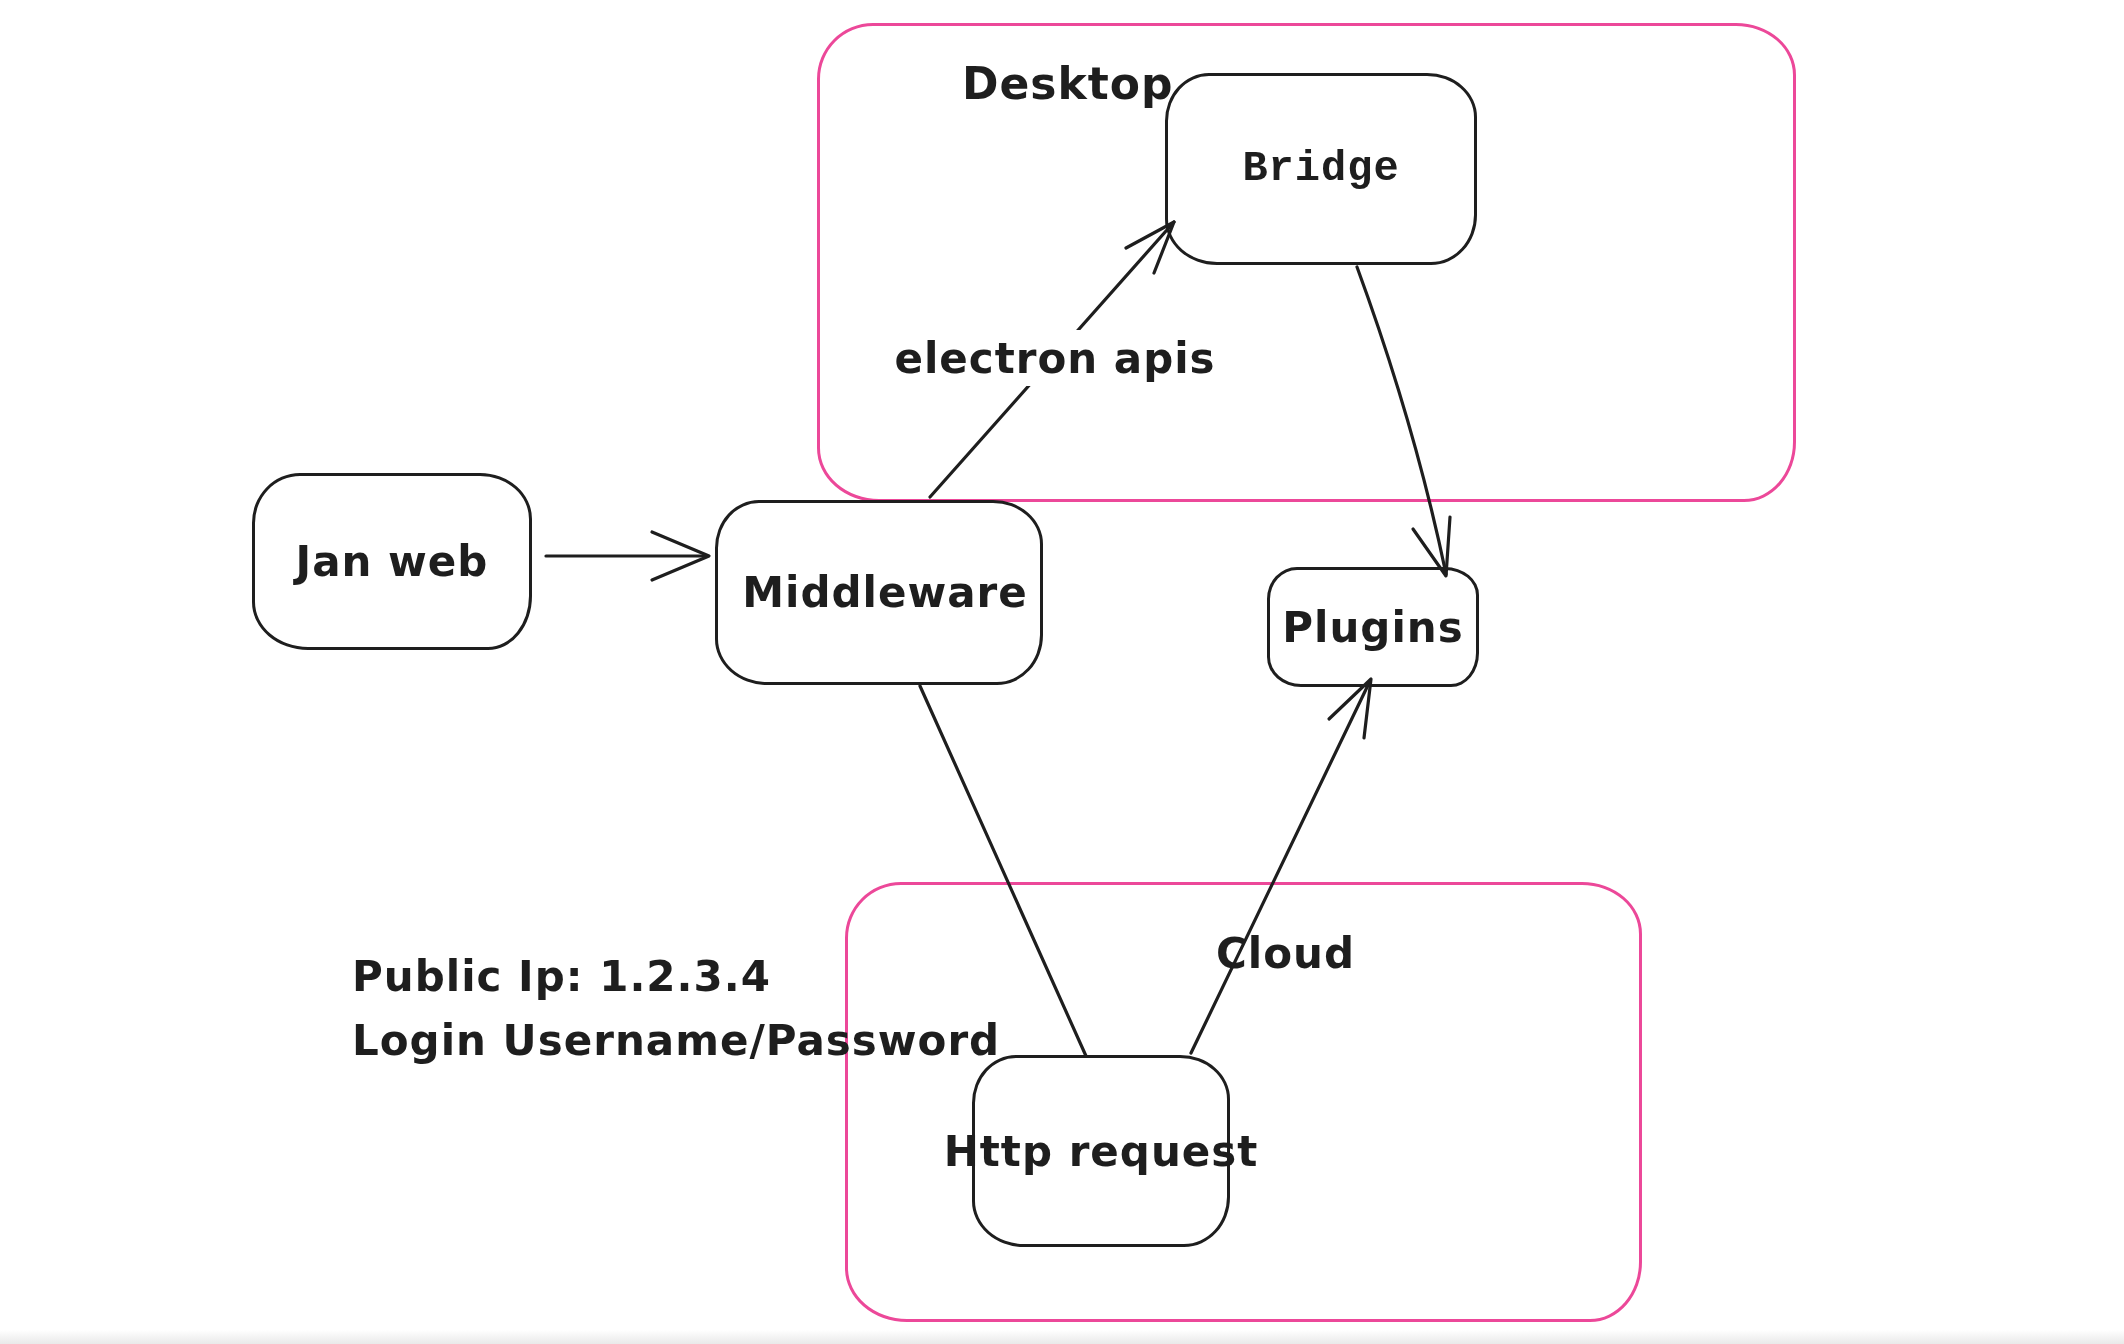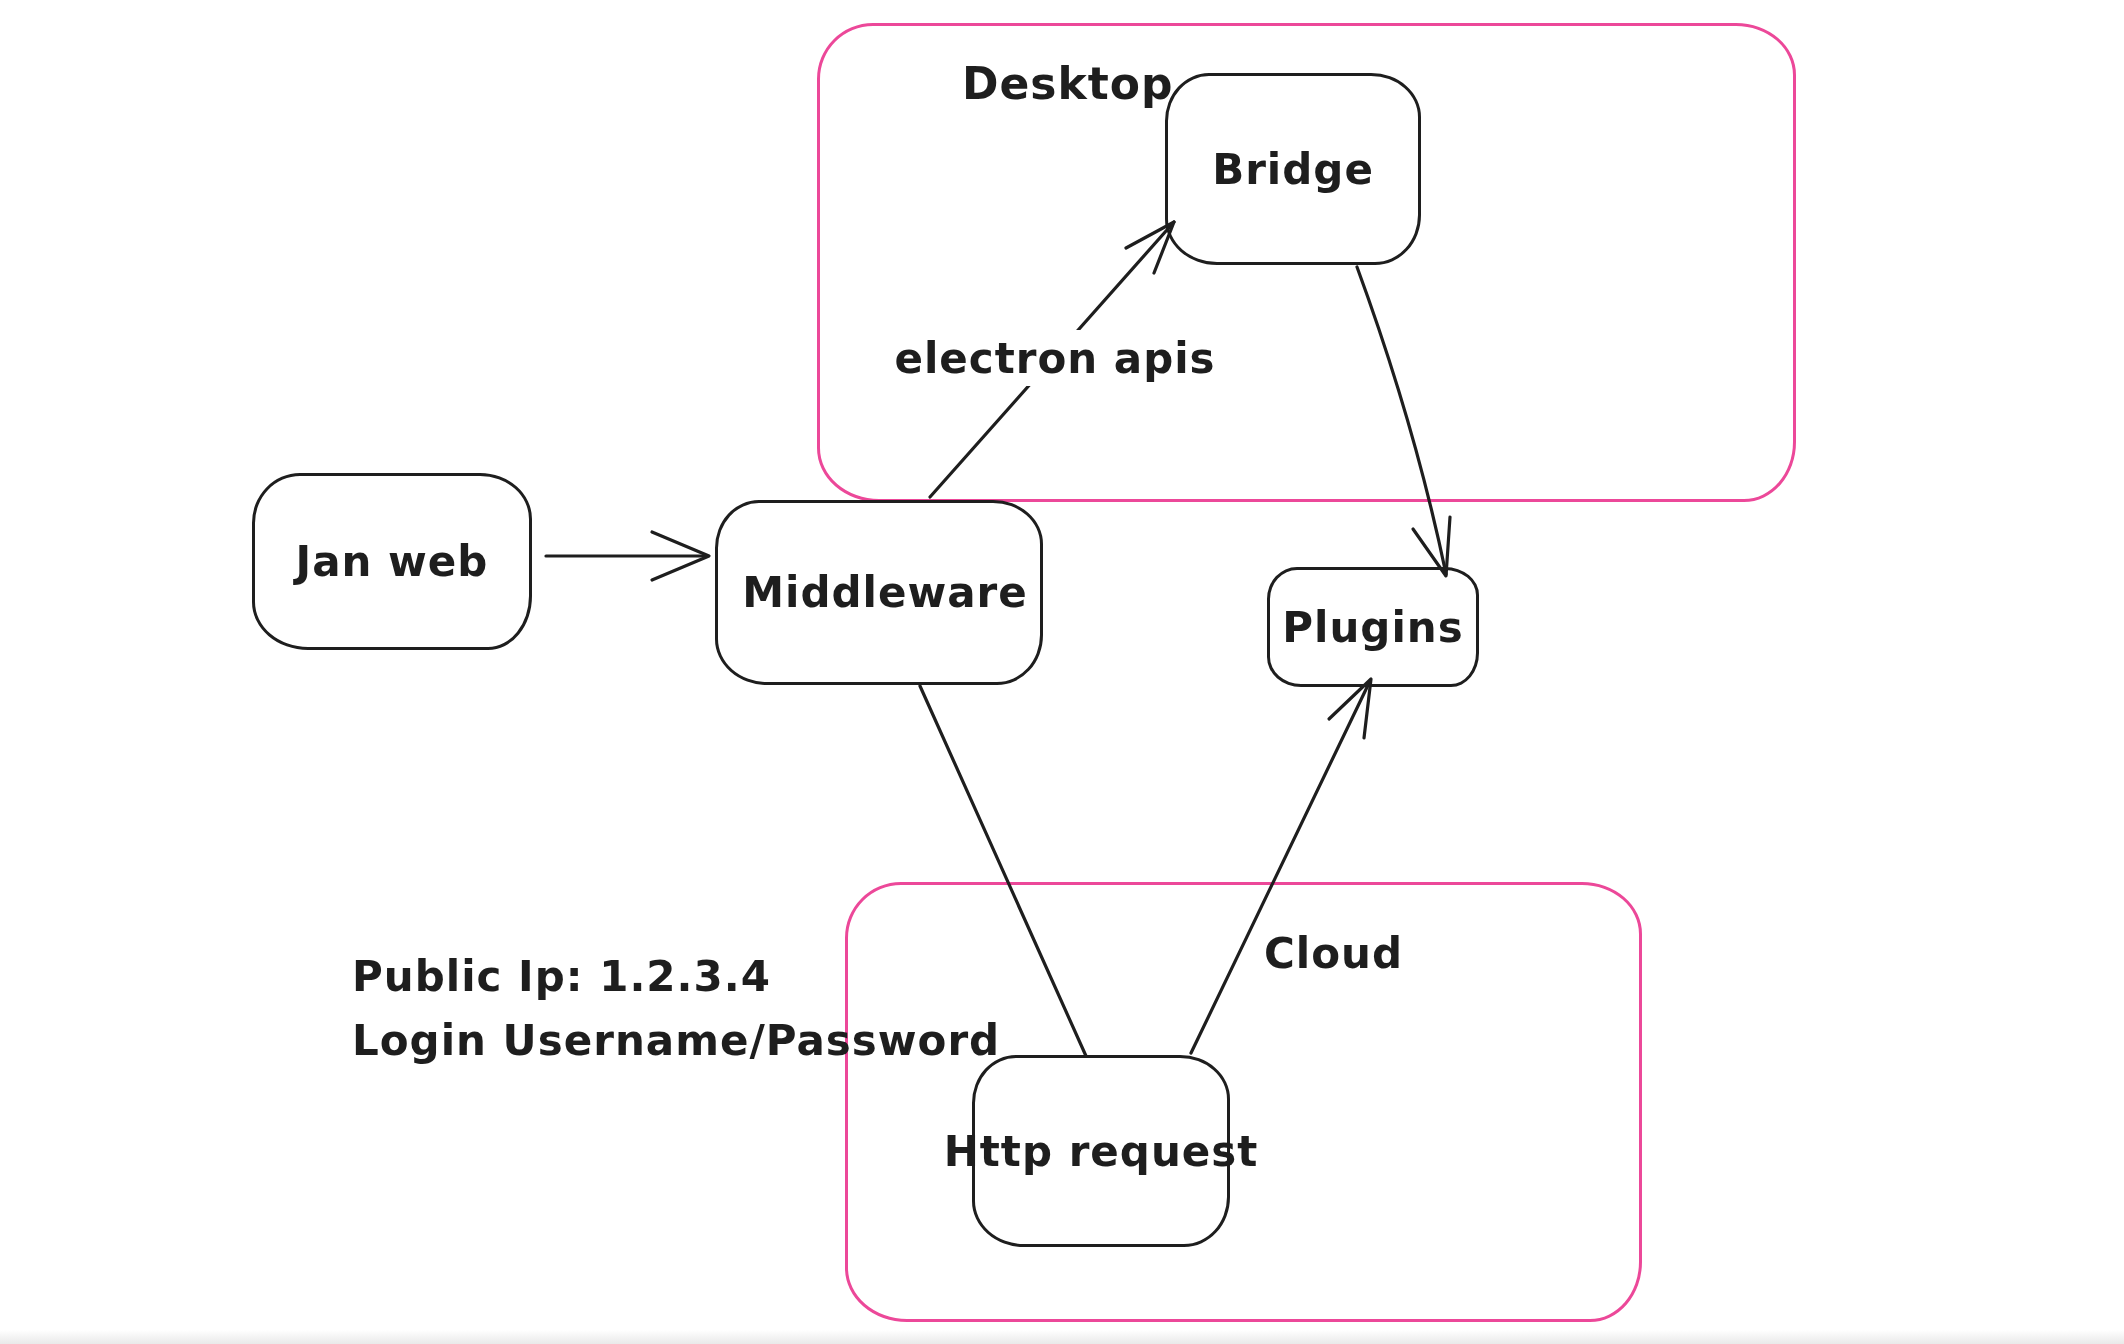--- a/index.html
+++ b/index.html
@@ -98,32 +98,32 @@
 </head>
 <body>
 
 <div class="canvas">
 
   <div class="container sketch-r4" style="left:817px; top:23px; width:979px; height:479px;">
     <div class="container-label" style="left:142px; top:32px;">Desktop</div>
   </div>
 
   <div class="container sketch-r4" style="left:845px; top:882px; width:797px; height:440px;">
-    <div class="container-label" style="left:368px; top:44px; font-size:42px;margin-left:48px;">Cloud</div>
+    <div class="container-label" style="left:368px; top:44px; font-size:42px;">Cloud</div>
   </div>
 
   <div class="node sketch-r1" style="left:252px; top:473px; width:280px; height:177px;">
     <span class="node-label">Jan web</span>
   </div>
 
   <div class="node sketch-r2" style="left:715px; top:500px; width:328px; height:185px;padding-left:12px;">
     <span class="node-label">Middleware</span>
   </div>
 
-  <div class="node sketch-r2" style="left:1165px; top:73px; width:256px; height:192px;">
+  <div class="node sketch-r2" style="left:1165px; top:73px; width:312px; height:192px;font-family:Liberation Mono, monospace;">
     <span class="node-label">Bridge</span>
   </div>
 
   <div class="node sketch-r3" style="left:1267px; top:567px; width:212px; height:120px;">
     <span class="node-label">Plugins</span>
   </div>
 
   <div class="node sketch-r2" style="left:972px; top:1055px; width:258px; height:192px;">
     <span class="node-label">Http request</span>
   </div>

